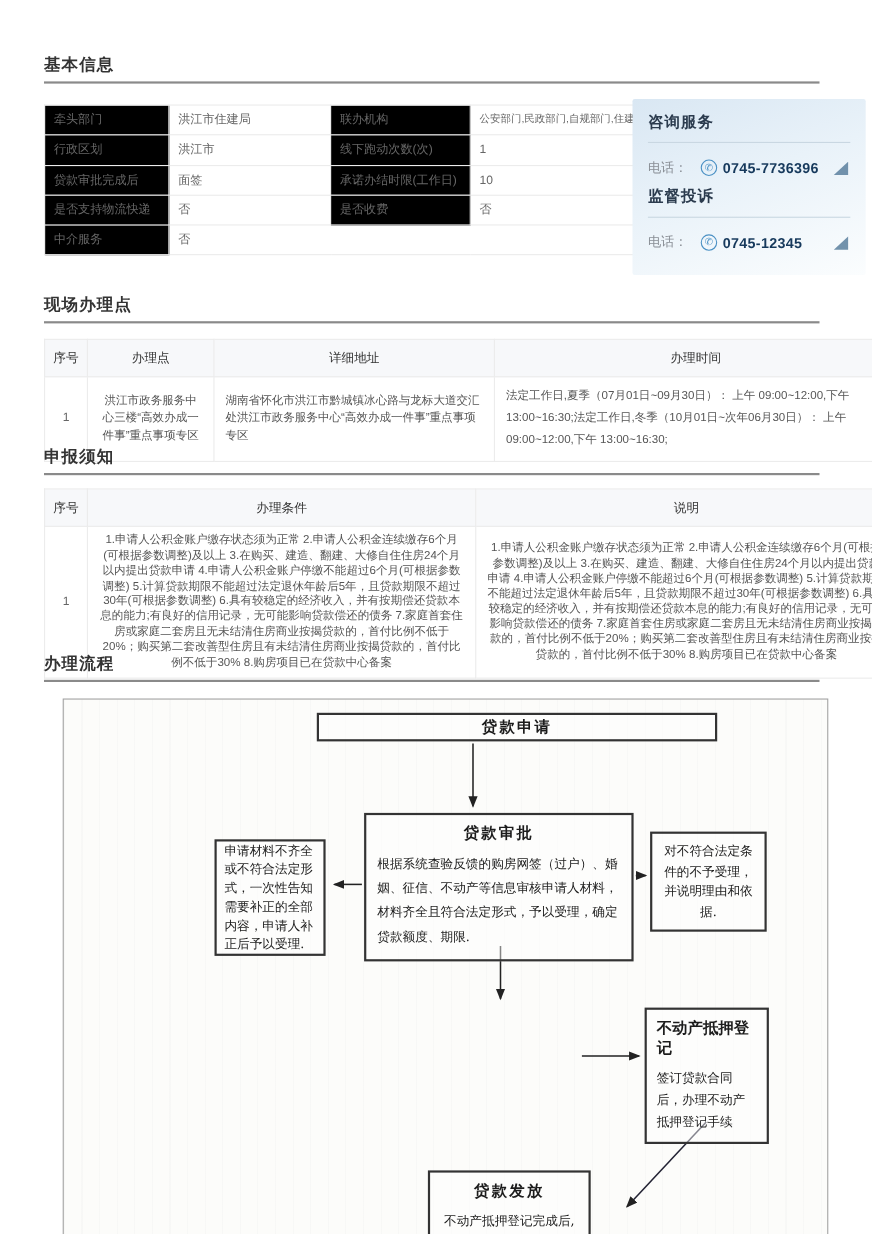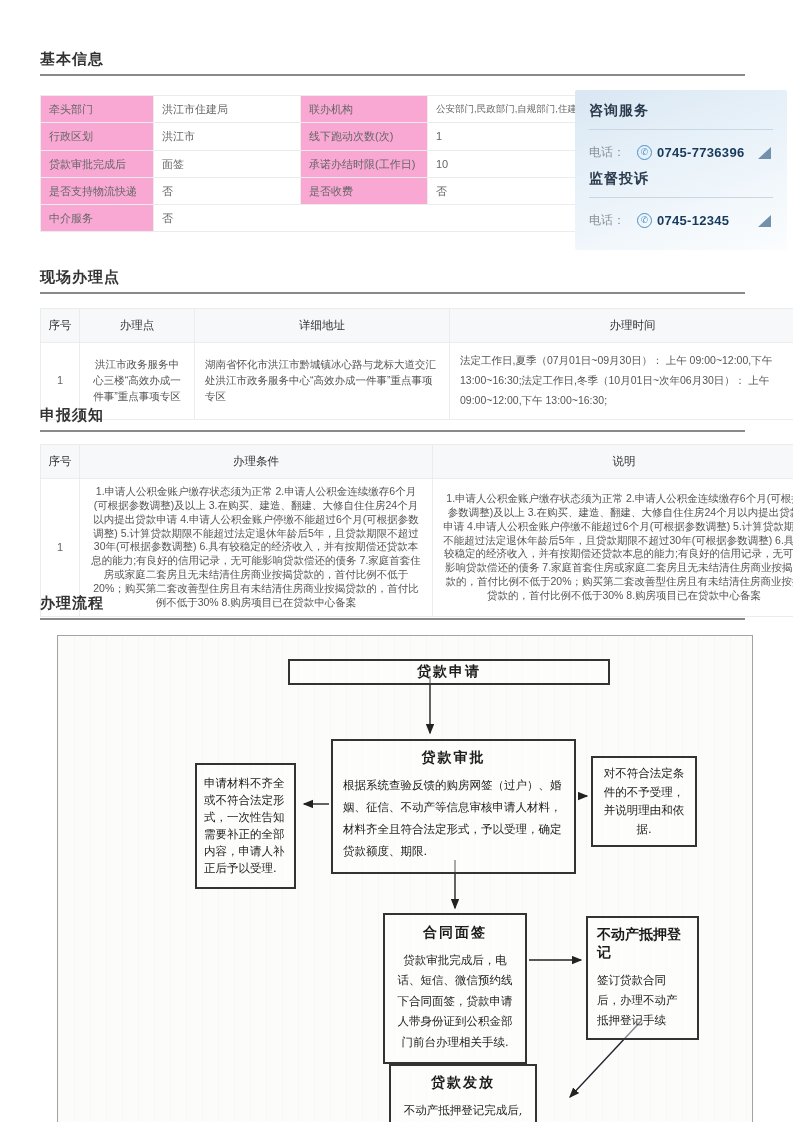--- a/index.html
+++ b/index.html
@@ -5,21 +5,21 @@
   html,body{margin:0;padding:0;background:#ffffff;}
   body{width:793px;height:1122px;overflow:hidden;font-family:"Liberation Sans","DejaVu Sans",sans-serif;}
   .page{position:relative;width:793px;height:1122px;background:#fff;}
 
   .sec-title{position:absolute;font-size:15px;font-weight:bold;color:#333;letter-spacing:1px;}
   .rule{position:absolute;width:705px;border-top:2px solid #8a8a8a;height:0;}
 
   
   .basic-table{position:absolute;left:40px;top:95px;width:510px;border-collapse:collapse;table-layout:fixed;font-size:11px;color:#666;}
   .basic-table td{border:1px solid #ececec;padding:6px 8px;line-height:1.3;vertical-align:middle;height:13px;}
-  .basic-table td.lbl{background:#f9a8d4;color:#666;}
+  .basic-table td.lbl{background:#000000;color:#666;}
   .basic-table td.nowrap{white-space:nowrap;overflow:hidden;font-size:9.5px;}
   .c1{width:96px;} .c2{width:130px;} .c3{width:110px;} .c4{width:174px;}
 
   
   .contact-panel{position:absolute;left:575px;top:90px;width:212px;min-height:160px;
     background:linear-gradient(160deg,#d9e7f3 0%,#e9f2f9 45%,#fbfdfe 100%);
     padding:12px 14px;box-sizing:border-box;border-radius:2px;}
   .contact-title{font-size:14px;font-weight:bold;color:#2b3b4e;letter-spacing:1px;}
   .contact-div{border-top:1px solid #c9d7e2;margin:9px 0 10px 0;}
   .phone-row{position:relative;display:flex;align-items:center;height:24px;margin-bottom:4px;cursor:pointer;}
@@ -48,25 +48,25 @@
 
   
   .flow{position:absolute;left:57px;top:635px;width:694px;height:487px;border:1px solid #a3a3a3;
     background:
       repeating-linear-gradient(90deg,rgba(120,130,140,0.035) 0 1px,transparent 1px 16px),
       #fcfcfa;
     overflow:hidden;font-family:"DejaVu Serif","Liberation Serif",serif;color:#1c1c1c;}
   .fnode{position:absolute;border:2px solid #333;background:rgba(255,255,255,0.45);box-sizing:border-box;}
   .fnode .ft{font-weight:bold;font-size:14px;text-align:center;letter-spacing:2px;}
   .fnode .fb{font-size:11.5px;line-height:1.75;}
-  .n-apply{left:230px;top:12px;width:322px;height:26px;display:flex;align-items:center;justify-content:center;margin-top:11px;}
+  .n-apply{left:230px;top:12px;width:364px;height:26px;display:flex;align-items:center;justify-content:center;}
   .n-approve{left:273px;top:103px;width:245px;padding:8px 10px 10px;}
   .n-approve .ft{margin-bottom:8px;}
   .n-approve .fb{text-align:left;line-height:1.9;}
-  .n-supp{left:137px;top:127px;width:101px;padding:10px 7px;}
+  .n-supp{left:137px;top:127px;width:101px;padding:0 7px;}
   .n-supp .fb{line-height:1.48;font-size:11.5px;}
   .n-reject{left:533px;top:120px;width:106px;padding:6px 8px;}
   .n-reject .fb{line-height:1.62;text-align:center;}
   .n-sign{left:325px;top:277px;width:144px;padding:9px 9px 10px;}
   .n-sign .ft{margin-bottom:8px;}
   .n-sign .fb{text-align:center;line-height:1.78;}
   .n-mort{left:528px;top:280px;width:113px;padding:8px 9px;}
   .n-mort .ft{text-align:left;margin-bottom:8px;letter-spacing:0;}
   .n-mort .fb{line-height:1.75;}
   .n-disb{left:331px;top:428px;width:148px;padding:8px 9px;}
@@ -200,24 +200,20 @@
     </div>
 
     <div class="fnode n-supp">
       <div class="fb">申请材料不齐全或不符合法定形式，一次性告知需要补正的全部内容，申请人补正后予以受理.</div>
     </div>
 
     <div class="fnode n-reject">
       <div class="fb">对不符合法定条件的不予受理，并说明理由和依据.</div>
     </div>
 
-    <div class="fnode n-sign">
-      <div class="ft">合同面签</div>
-      <div class="fb">贷款审批完成后，电话、短信、微信预约线下合同面签，贷款申请人带身份证到公积金部门前台办理相关手续.</div>
-    </div>
 
     <div class="fnode n-mort">
       <div class="ft">不动产抵押登记</div>
       <div class="fb">签订贷款合同后，办理不动产抵押登记手续</div>
     </div>
 
     <div class="fnode n-disb">
       <div class="ft">贷款发放</div>
       <div class="fb">不动产抵押登记完成后, 公积金中心(委托银行)发放贷款</div>
     </div>

